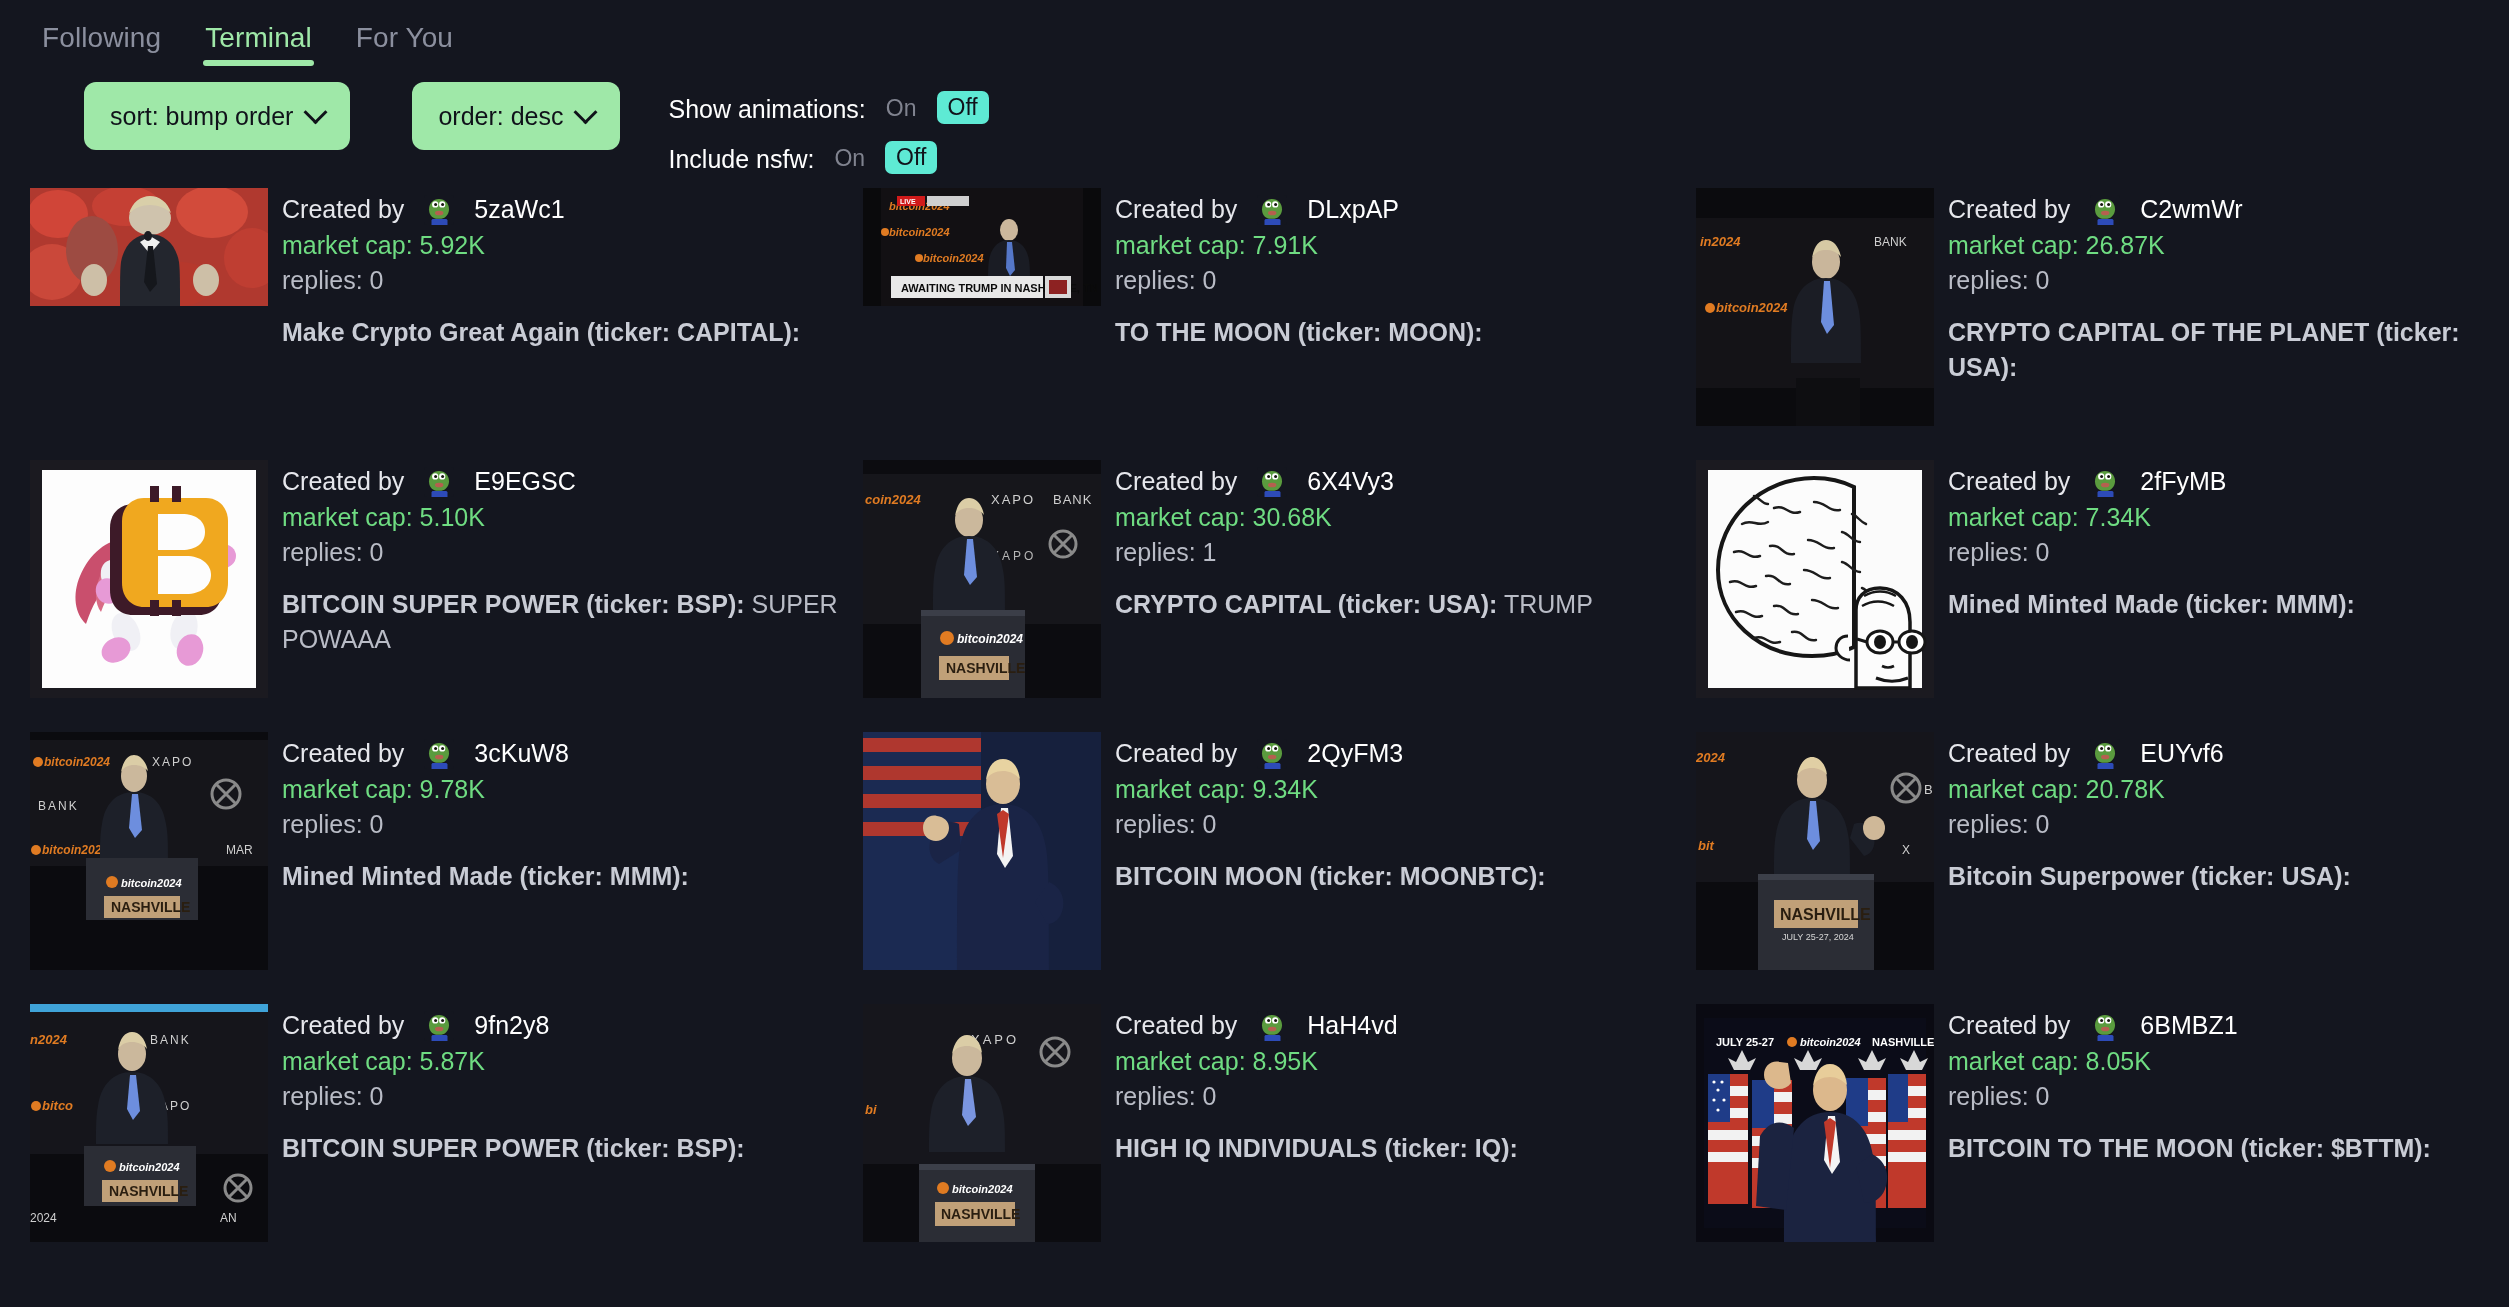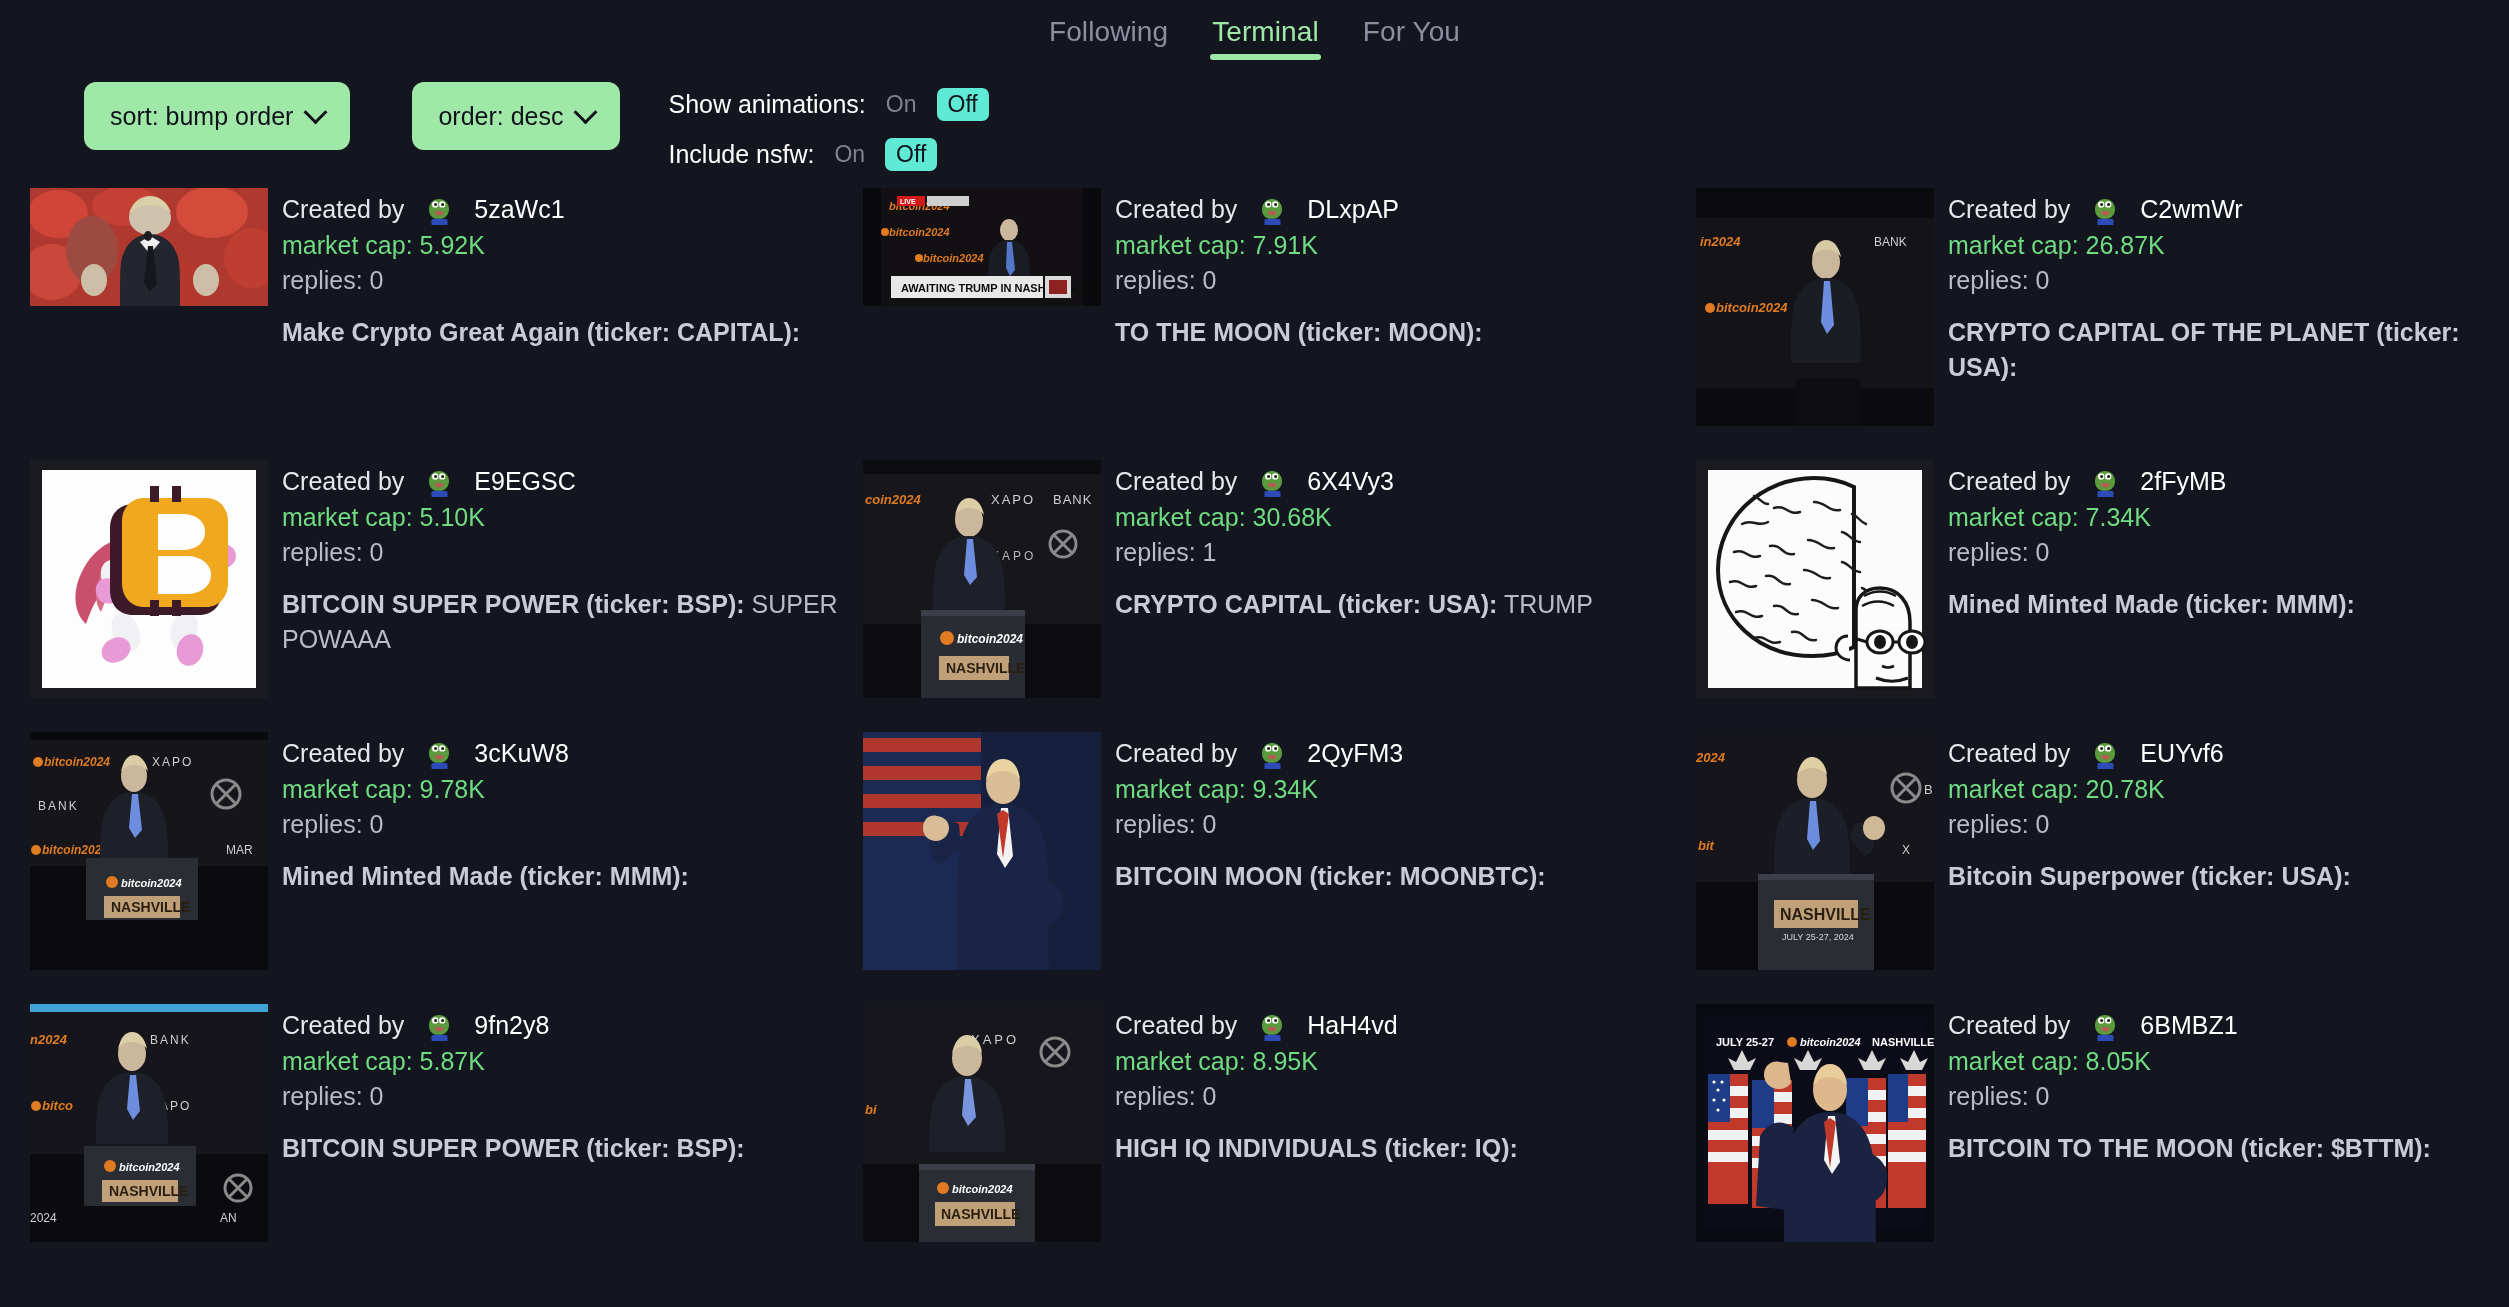--- a/index.html
+++ b/index.html
@@ -15,23 +15,22 @@
     font-family: "Liberation Sans", sans-serif;
     color: #e8e9ee;
     -webkit-font-smoothing: antialiased;
   }
 
   
   .tabbar {
     display: flex;
     align-items: flex-start;
     gap: 40px;
-    padding: 10px 40px 0 40px;
+    padding: 16px 40px 0 40px;
     height: 68px;
-    justify-content: center;
   }
   .tab {
     position: relative;
     font-size: 28px;
     line-height: 1;
     padding: 8px 2px 16px 2px;
     color: #8b8f9e;
     cursor: pointer;
     letter-spacing: .1px;
   }
@@ -79,21 +78,21 @@
 
   .toggles {
     margin-left: 30px;
     display: flex;
     flex-direction: column;
     gap: 10px;
     padding-top: 2px;
   }
   .toggle-row {
     display: flex;
-    align-items: center;
+    align-items: flex-end;
     gap: 14px;
     height: 40px;
   }
   .toggle-label {
     font-size: 25px;
     color: #ffffff;
     white-space: nowrap;
   }
   .toggle-opt {
     font-size: 23px;

